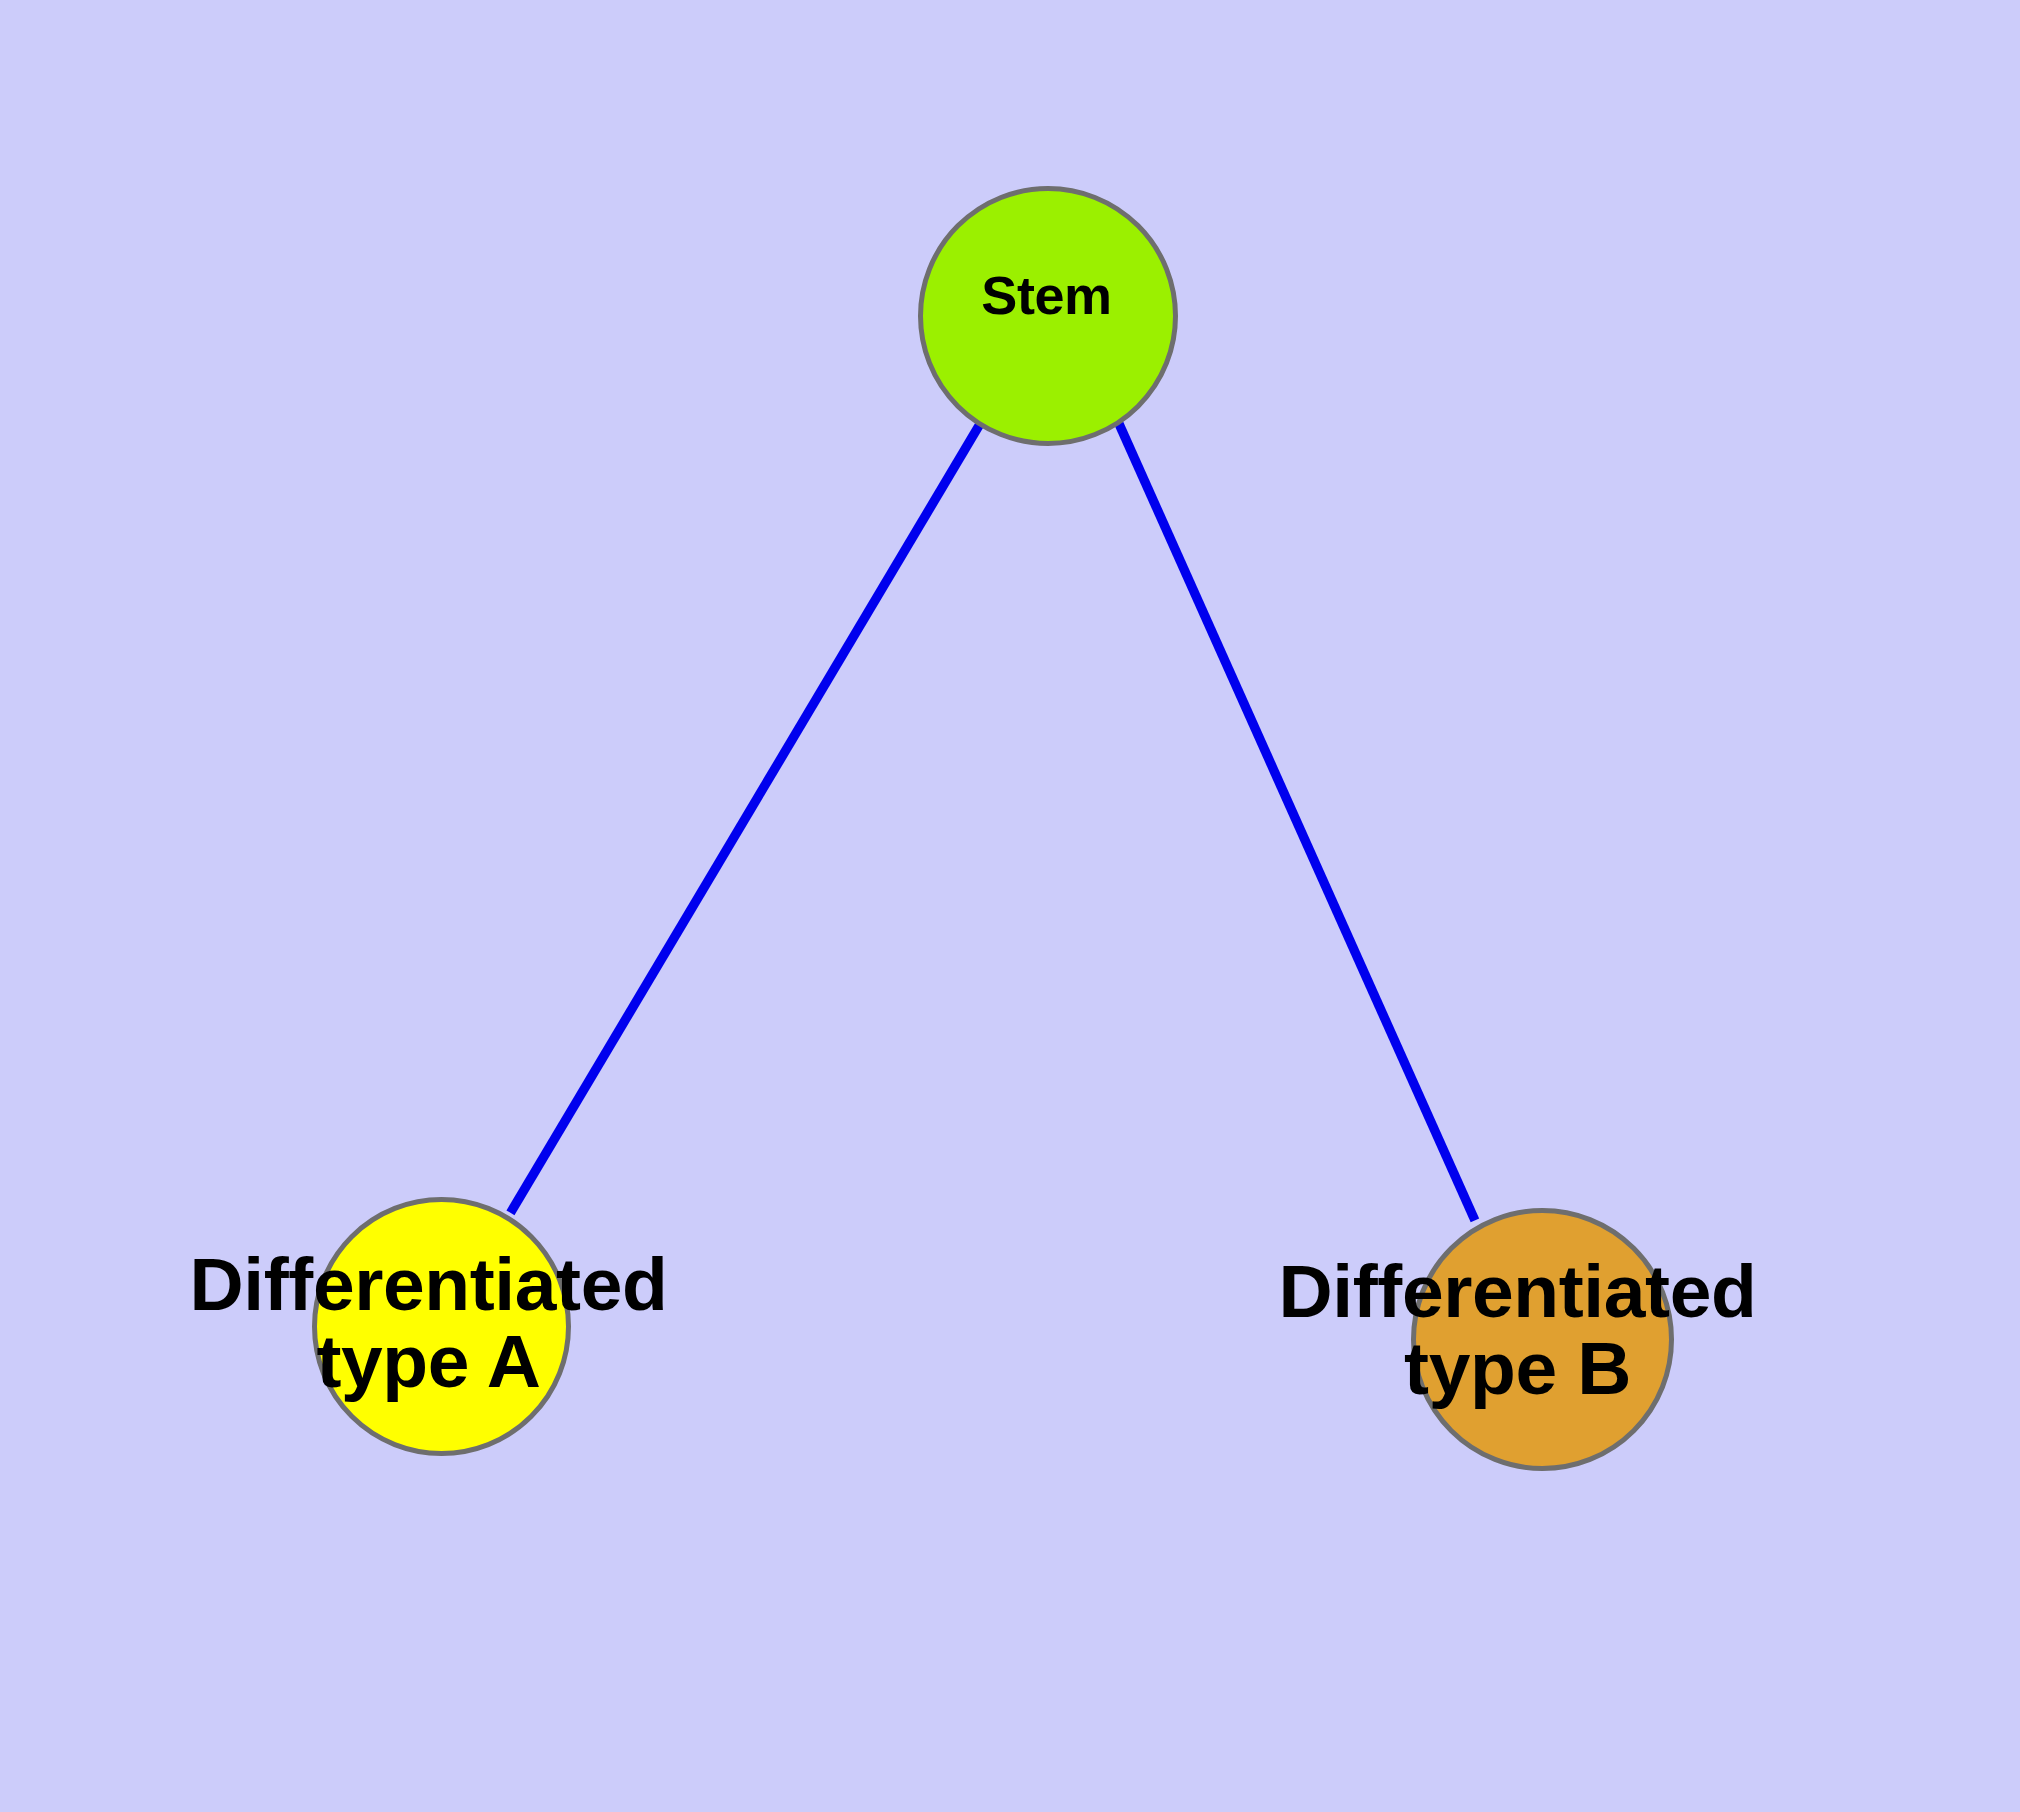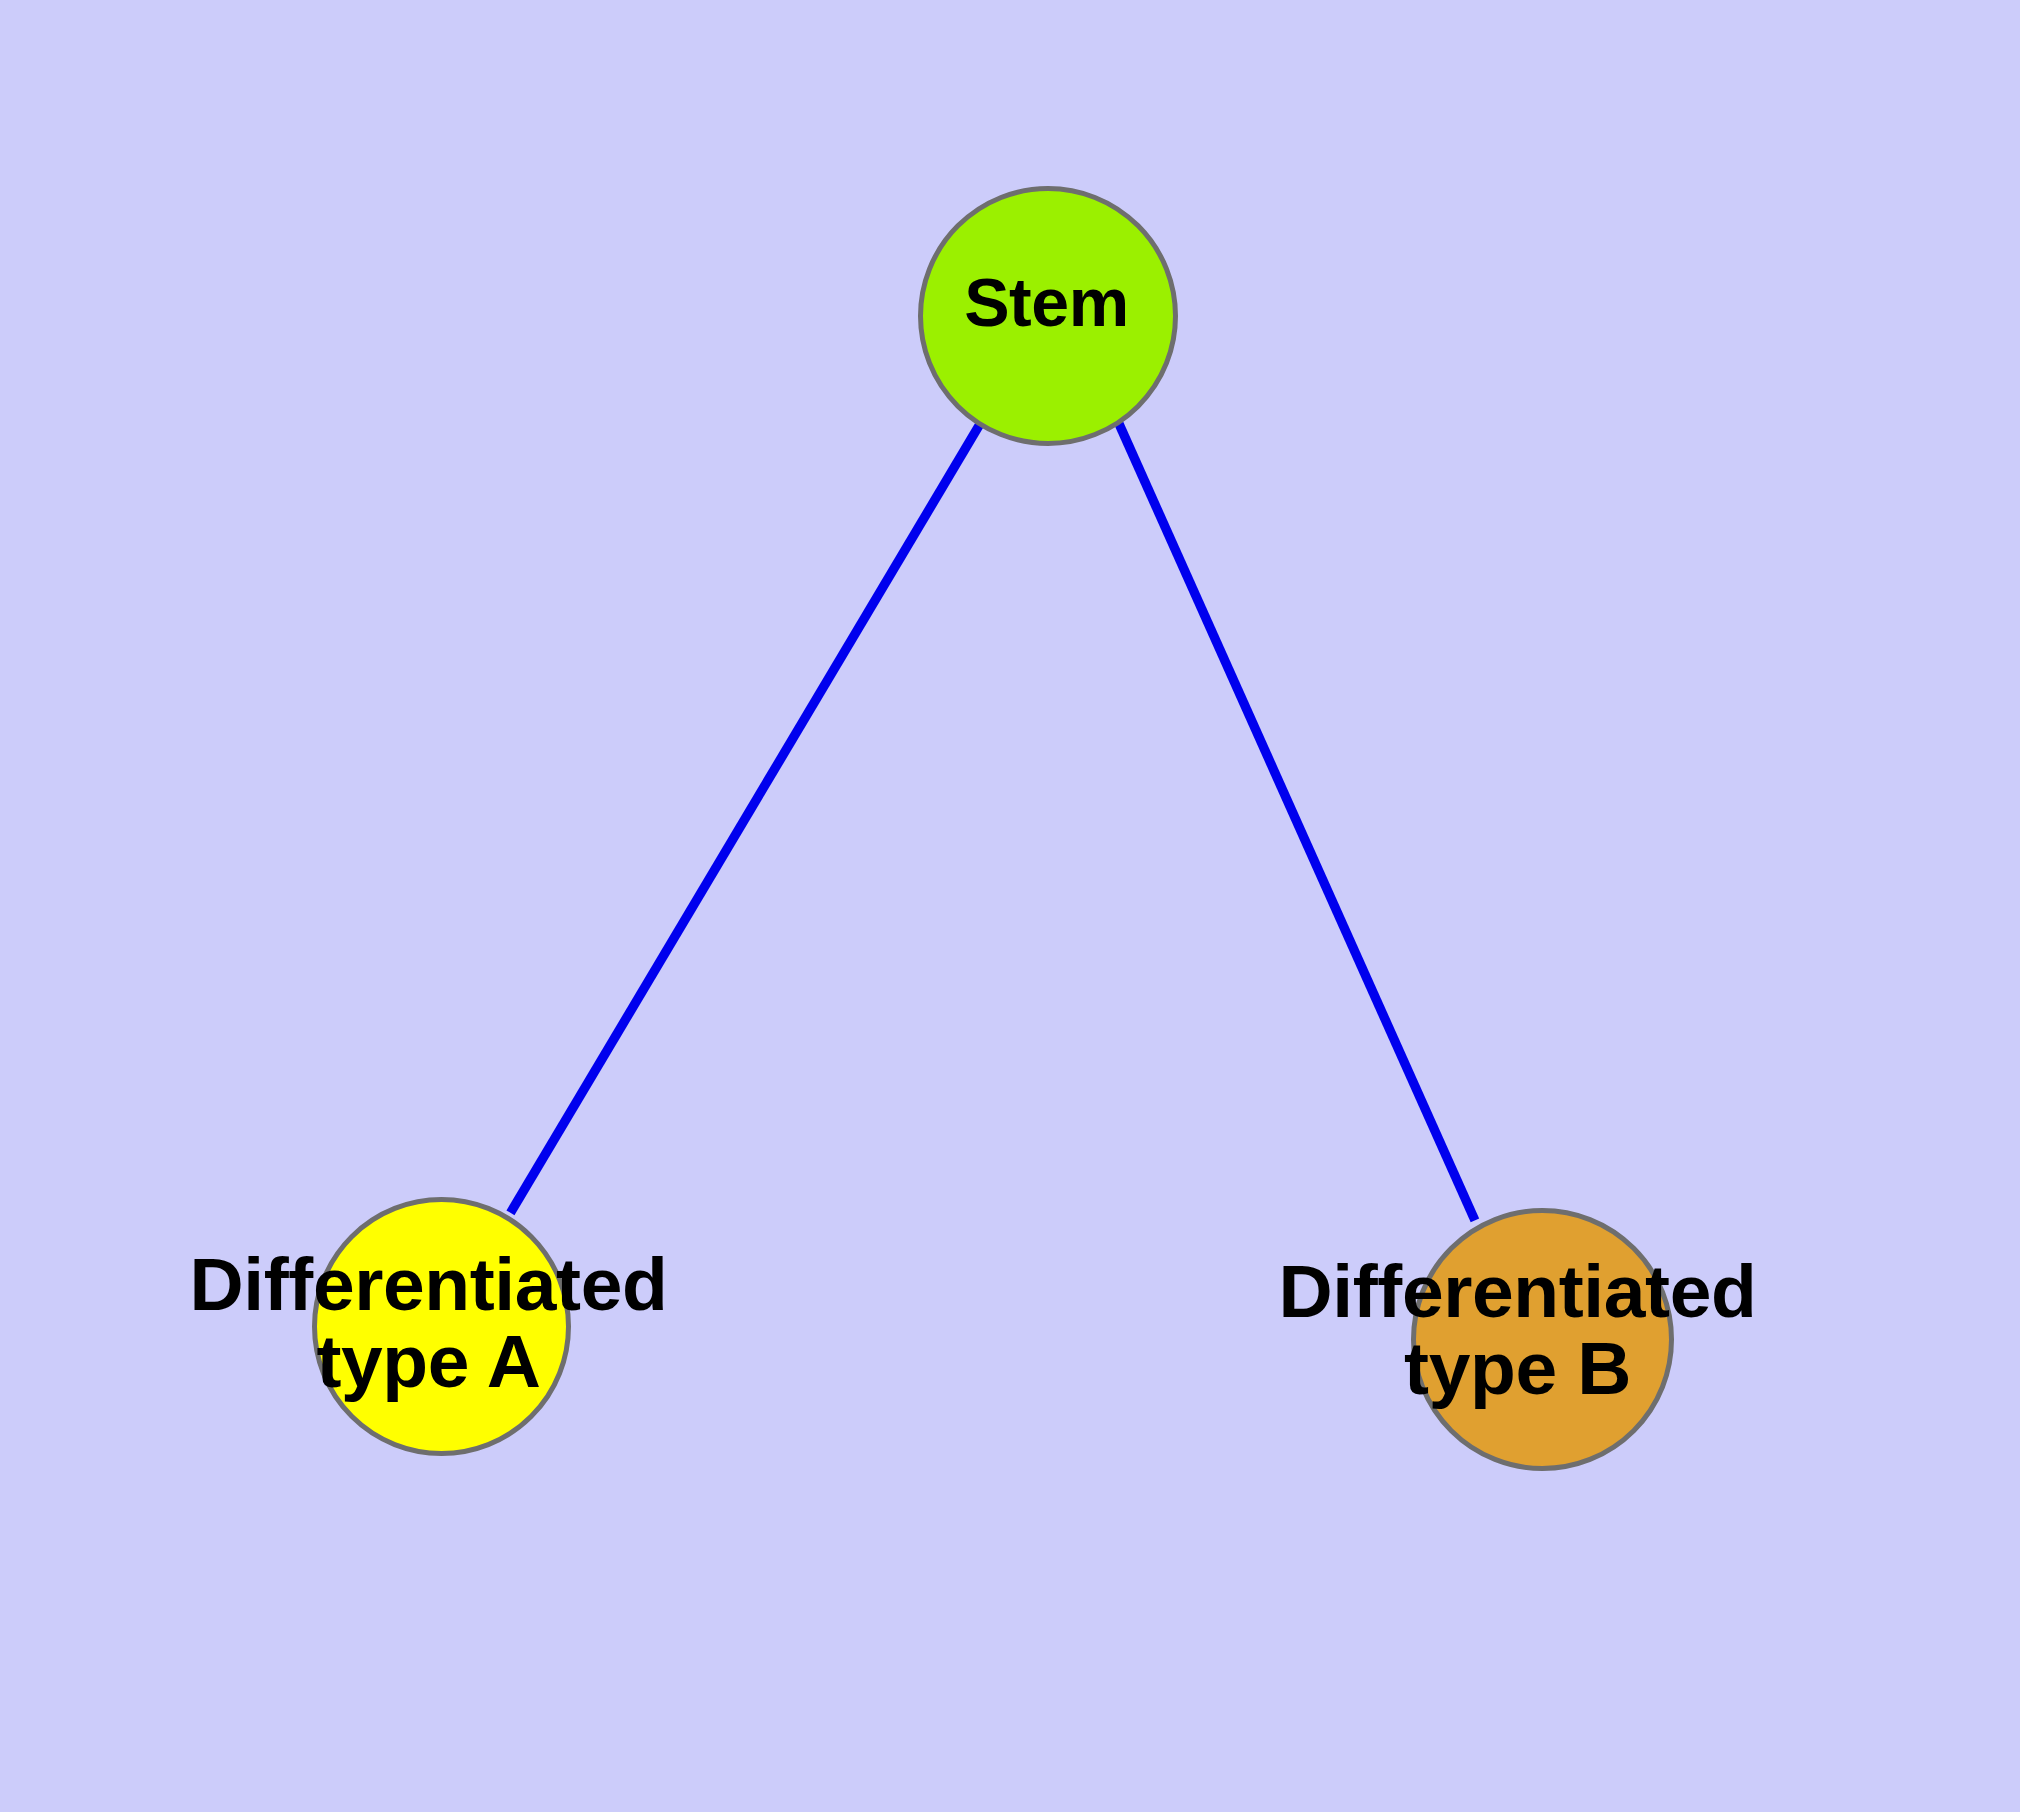--- a/index.html
+++ b/index.html
@@ -55,21 +55,21 @@
     font-weight: bold;
     text-align: center;
     line-height: 1.02;
     white-space: pre;
     letter-spacing: -0.4px;
   }
   #label-stem {
     left: 792px;
     top: 268px;
     width: 509px;
-    font-size: 68px;
+    font-size: 54px;
   }
   #label-diff-a {
     left: 174px;
     top: 1246px;
     width: 509px;
     font-size: 75px;
   }
   #label-diff-b {
     left: 1263px;
     top: 1253px;

